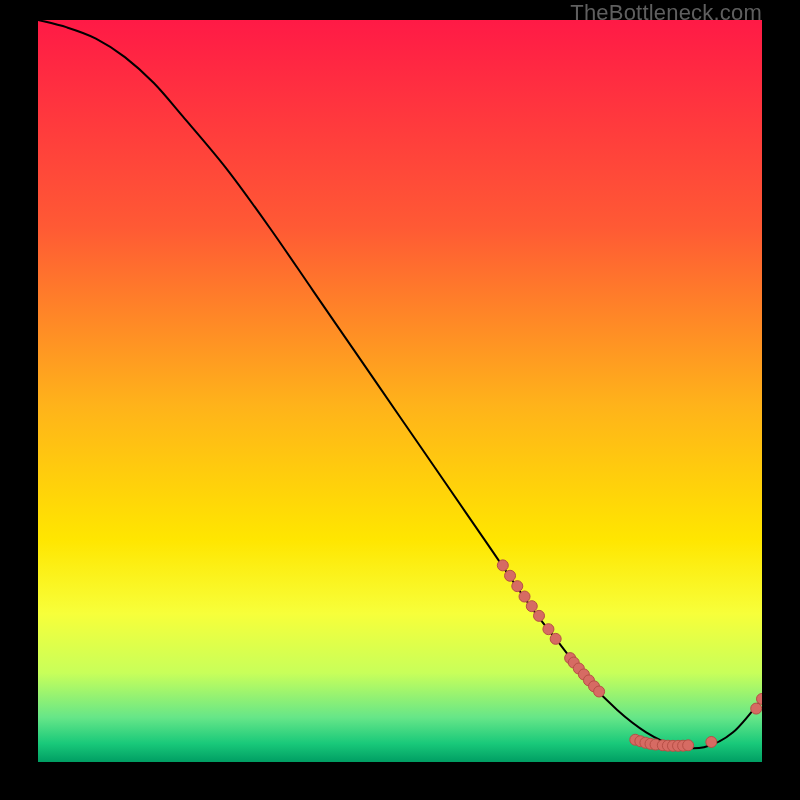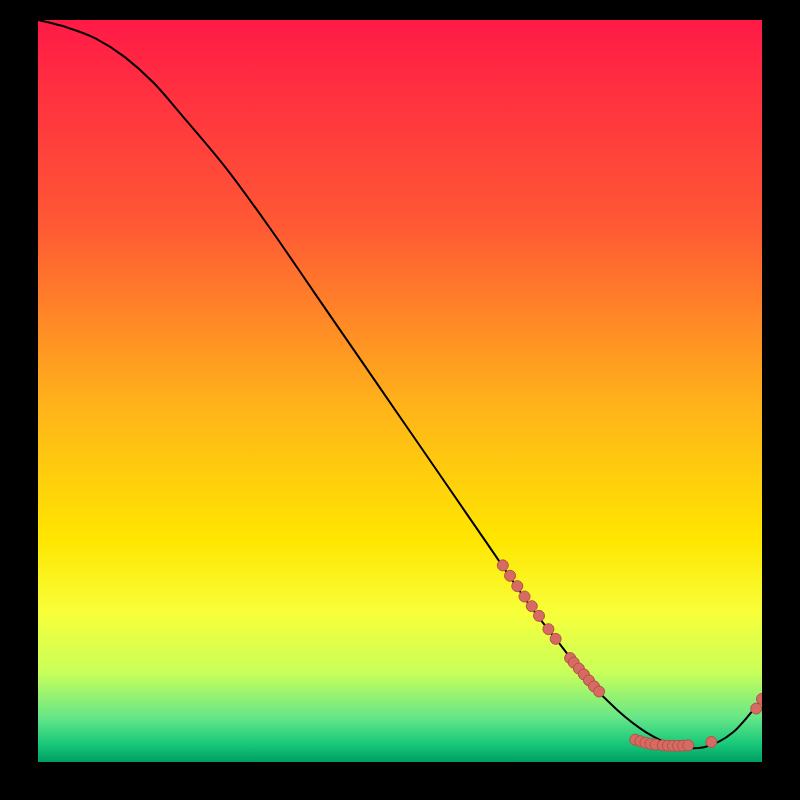--- a/index.html
+++ b/index.html
@@ -33,20 +33,21 @@
     font-weight: 500;
     letter-spacing: 0.2px;
     user-select: none;
   }
   svg { display: block; }
 </style>
 </head>
 <body>
 
 <div class="stage">
+  <div class="watermark">TheBottleneck.com</div>
 
   <div class="plot">
     <svg id="chart-svg" width="724" height="742" viewBox="0 0 724 742">
       <defs>
         <linearGradient id="bg-grad" x1="0" y1="0" x2="0" y2="1">
             <stop offset="0.00%" stop-color="#ff1a46"></stop>
             <stop offset="28.00%" stop-color="#ff5a34"></stop>
             <stop offset="52.00%" stop-color="#ffb31a"></stop>
             <stop offset="70.00%" stop-color="#ffe600"></stop>
             <stop offset="80.00%" stop-color="#f7ff3a"></stop>

